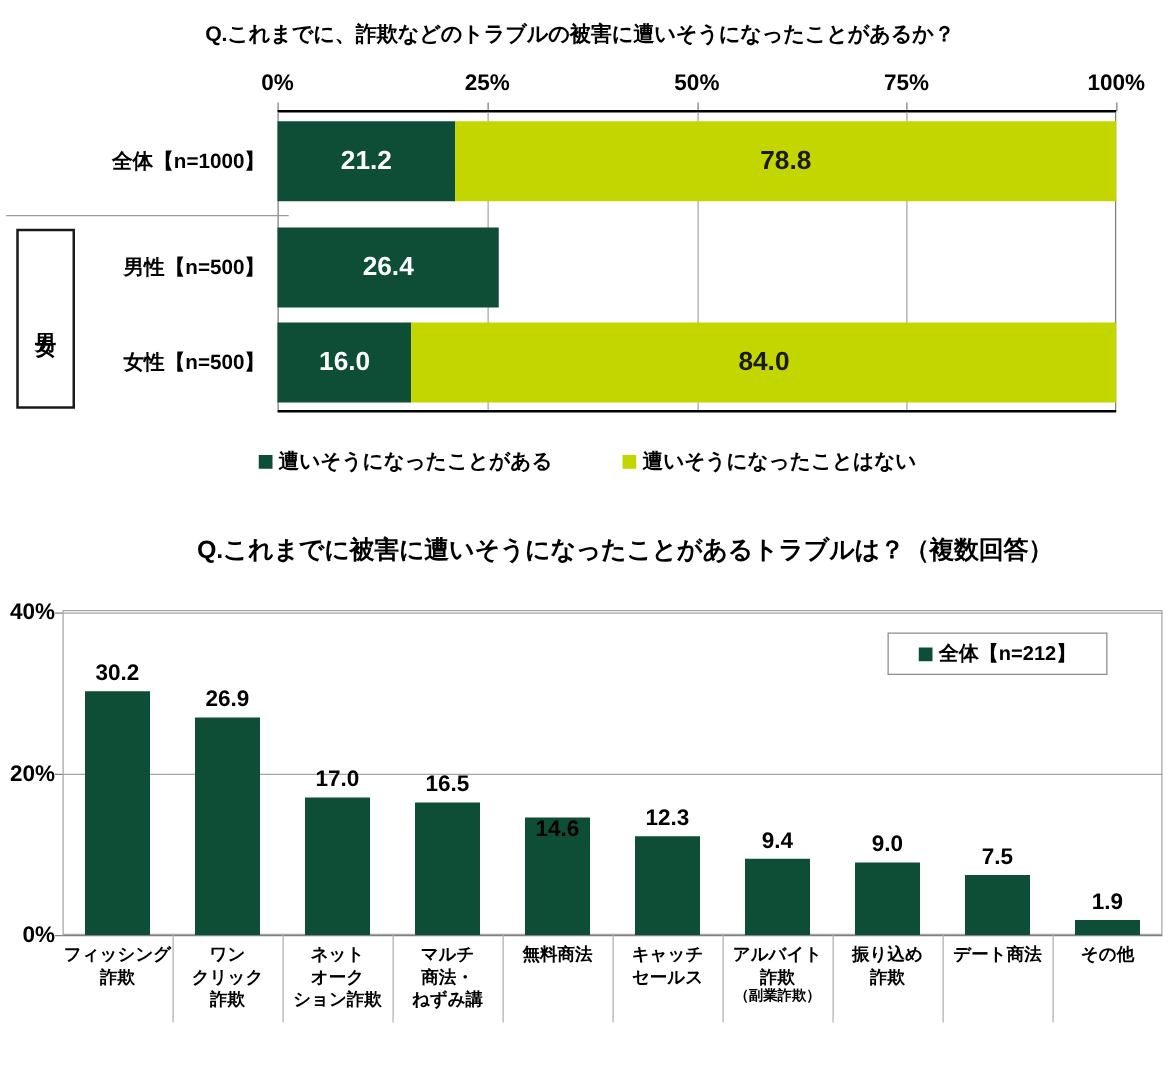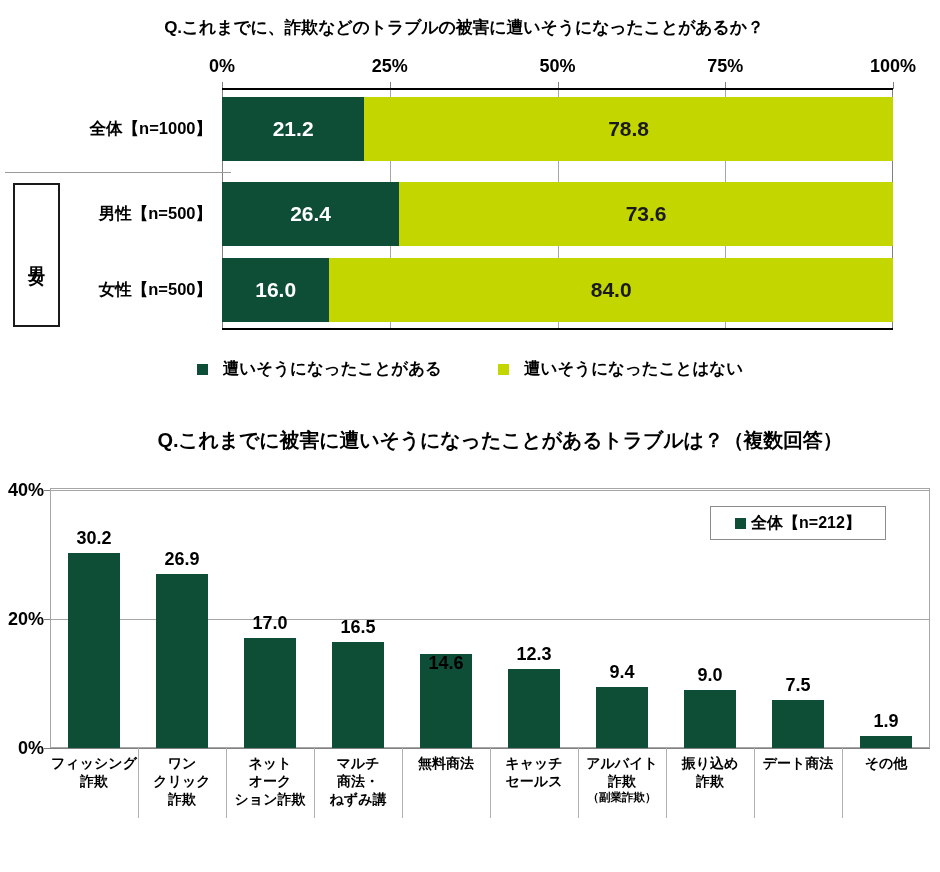--- a/index.html
+++ b/index.html
@@ -61,21 +61,21 @@
   .groupbox span{
     font-size:17px;font-weight:bold;writing-mode:vertical-rl;text-orientation:upright;
     letter-spacing:2px;
   }
 
   .c1-legend{
     position:absolute;left:0;top:358px;width:940px;
     display:flex;justify-content:center;gap:56px;
     font-size:16.5px;font-weight:bold;
   }
-  .c1-legend .li{display:flex;align-items:center;gap:15px;white-space:nowrap;}
+  .c1-legend .li{display:flex;align-items:center;gap:5px;white-space:nowrap;}
   .swatch{width:11px;height:11px;display:inline-block;}
   .swatch.dark{background:#0e4d36;}
 
   
   .c2-title{
     position:absolute;left:0;top:430px;width:940px;text-align:center;
     font-size:20px;font-weight:bold;line-height:21px;letter-spacing:-0.2px;padding-left:30px;
   }
   .c2-plot{
     position:absolute;left:50px;top:488px;width:880px;height:260px;
@@ -141,21 +141,20 @@
   </div>
   <div class="c1-bottomline"></div>
 
   <div id="c1-bars">
       <div class="barrow" style="left: 222px; top: 97px; width: 809px;">
         <div class="seg dark" style="width: 142.252px;">21.2</div>
         <div class="seg lime" style="width: 528.748px;">78.8</div>
       </div>
       <div class="barrow" style="left: 222px; top: 182px; width: 671px;">
         <div class="seg dark" style="width: 177.144px;">26.4</div>
-        <div class="seg lime" style="width: 493.856px;">73.6</div>
       </div>
       <div class="barrow" style="left: 222px; top: 258px; width: 671px;">
         <div class="seg dark" style="width: 107.36px;">16.0</div>
         <div class="seg lime" style="width: 563.64px;">84.0</div>
       </div>
     </div>
   <div id="c1-rowlabels">
       <div class="c1-rowlabel" style="top: 118px;">全体【n=1000】</div>
       <div class="c1-rowlabel" style="top: 203px;">男性【n=500】</div>
       <div class="c1-rowlabel" style="top: 279px;">女性【n=500】</div>

